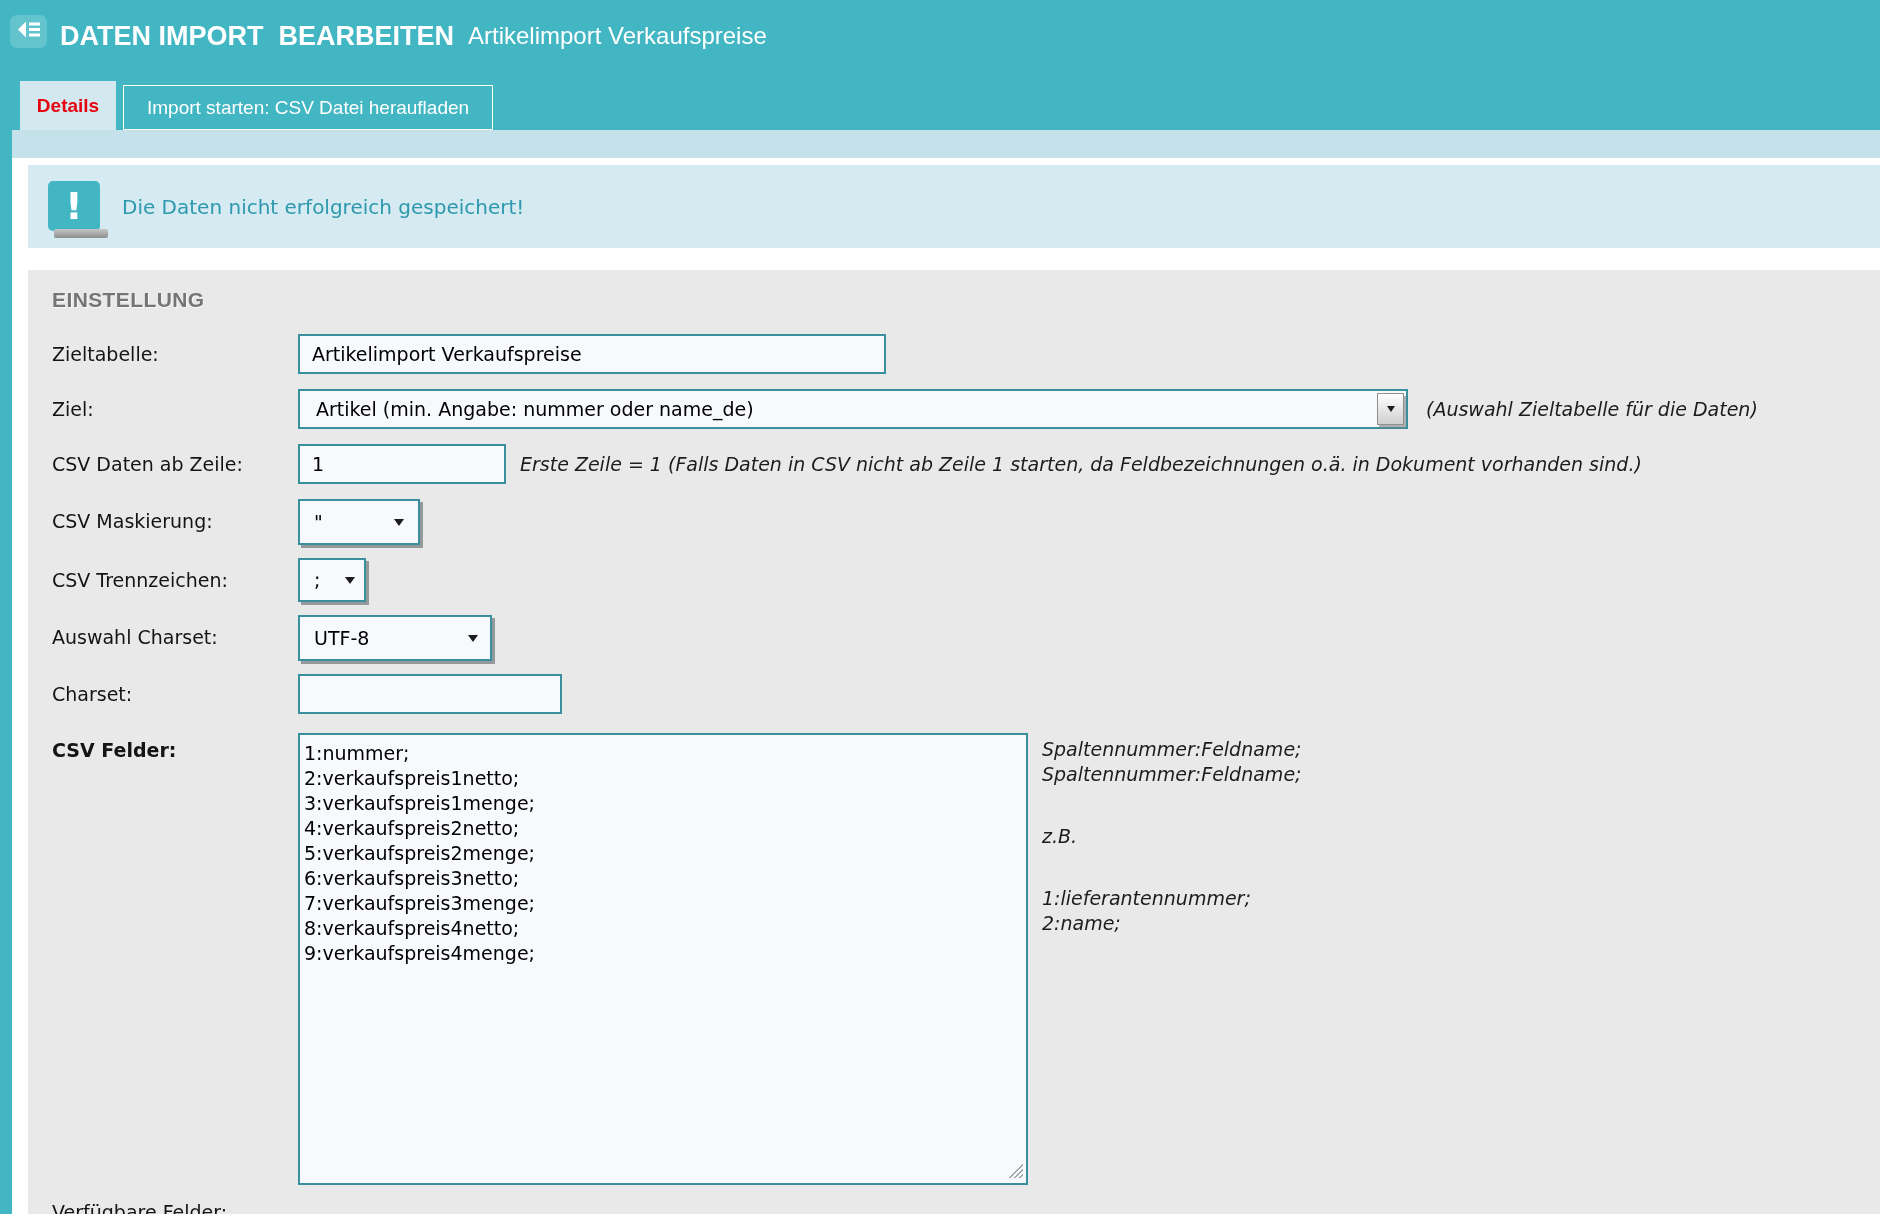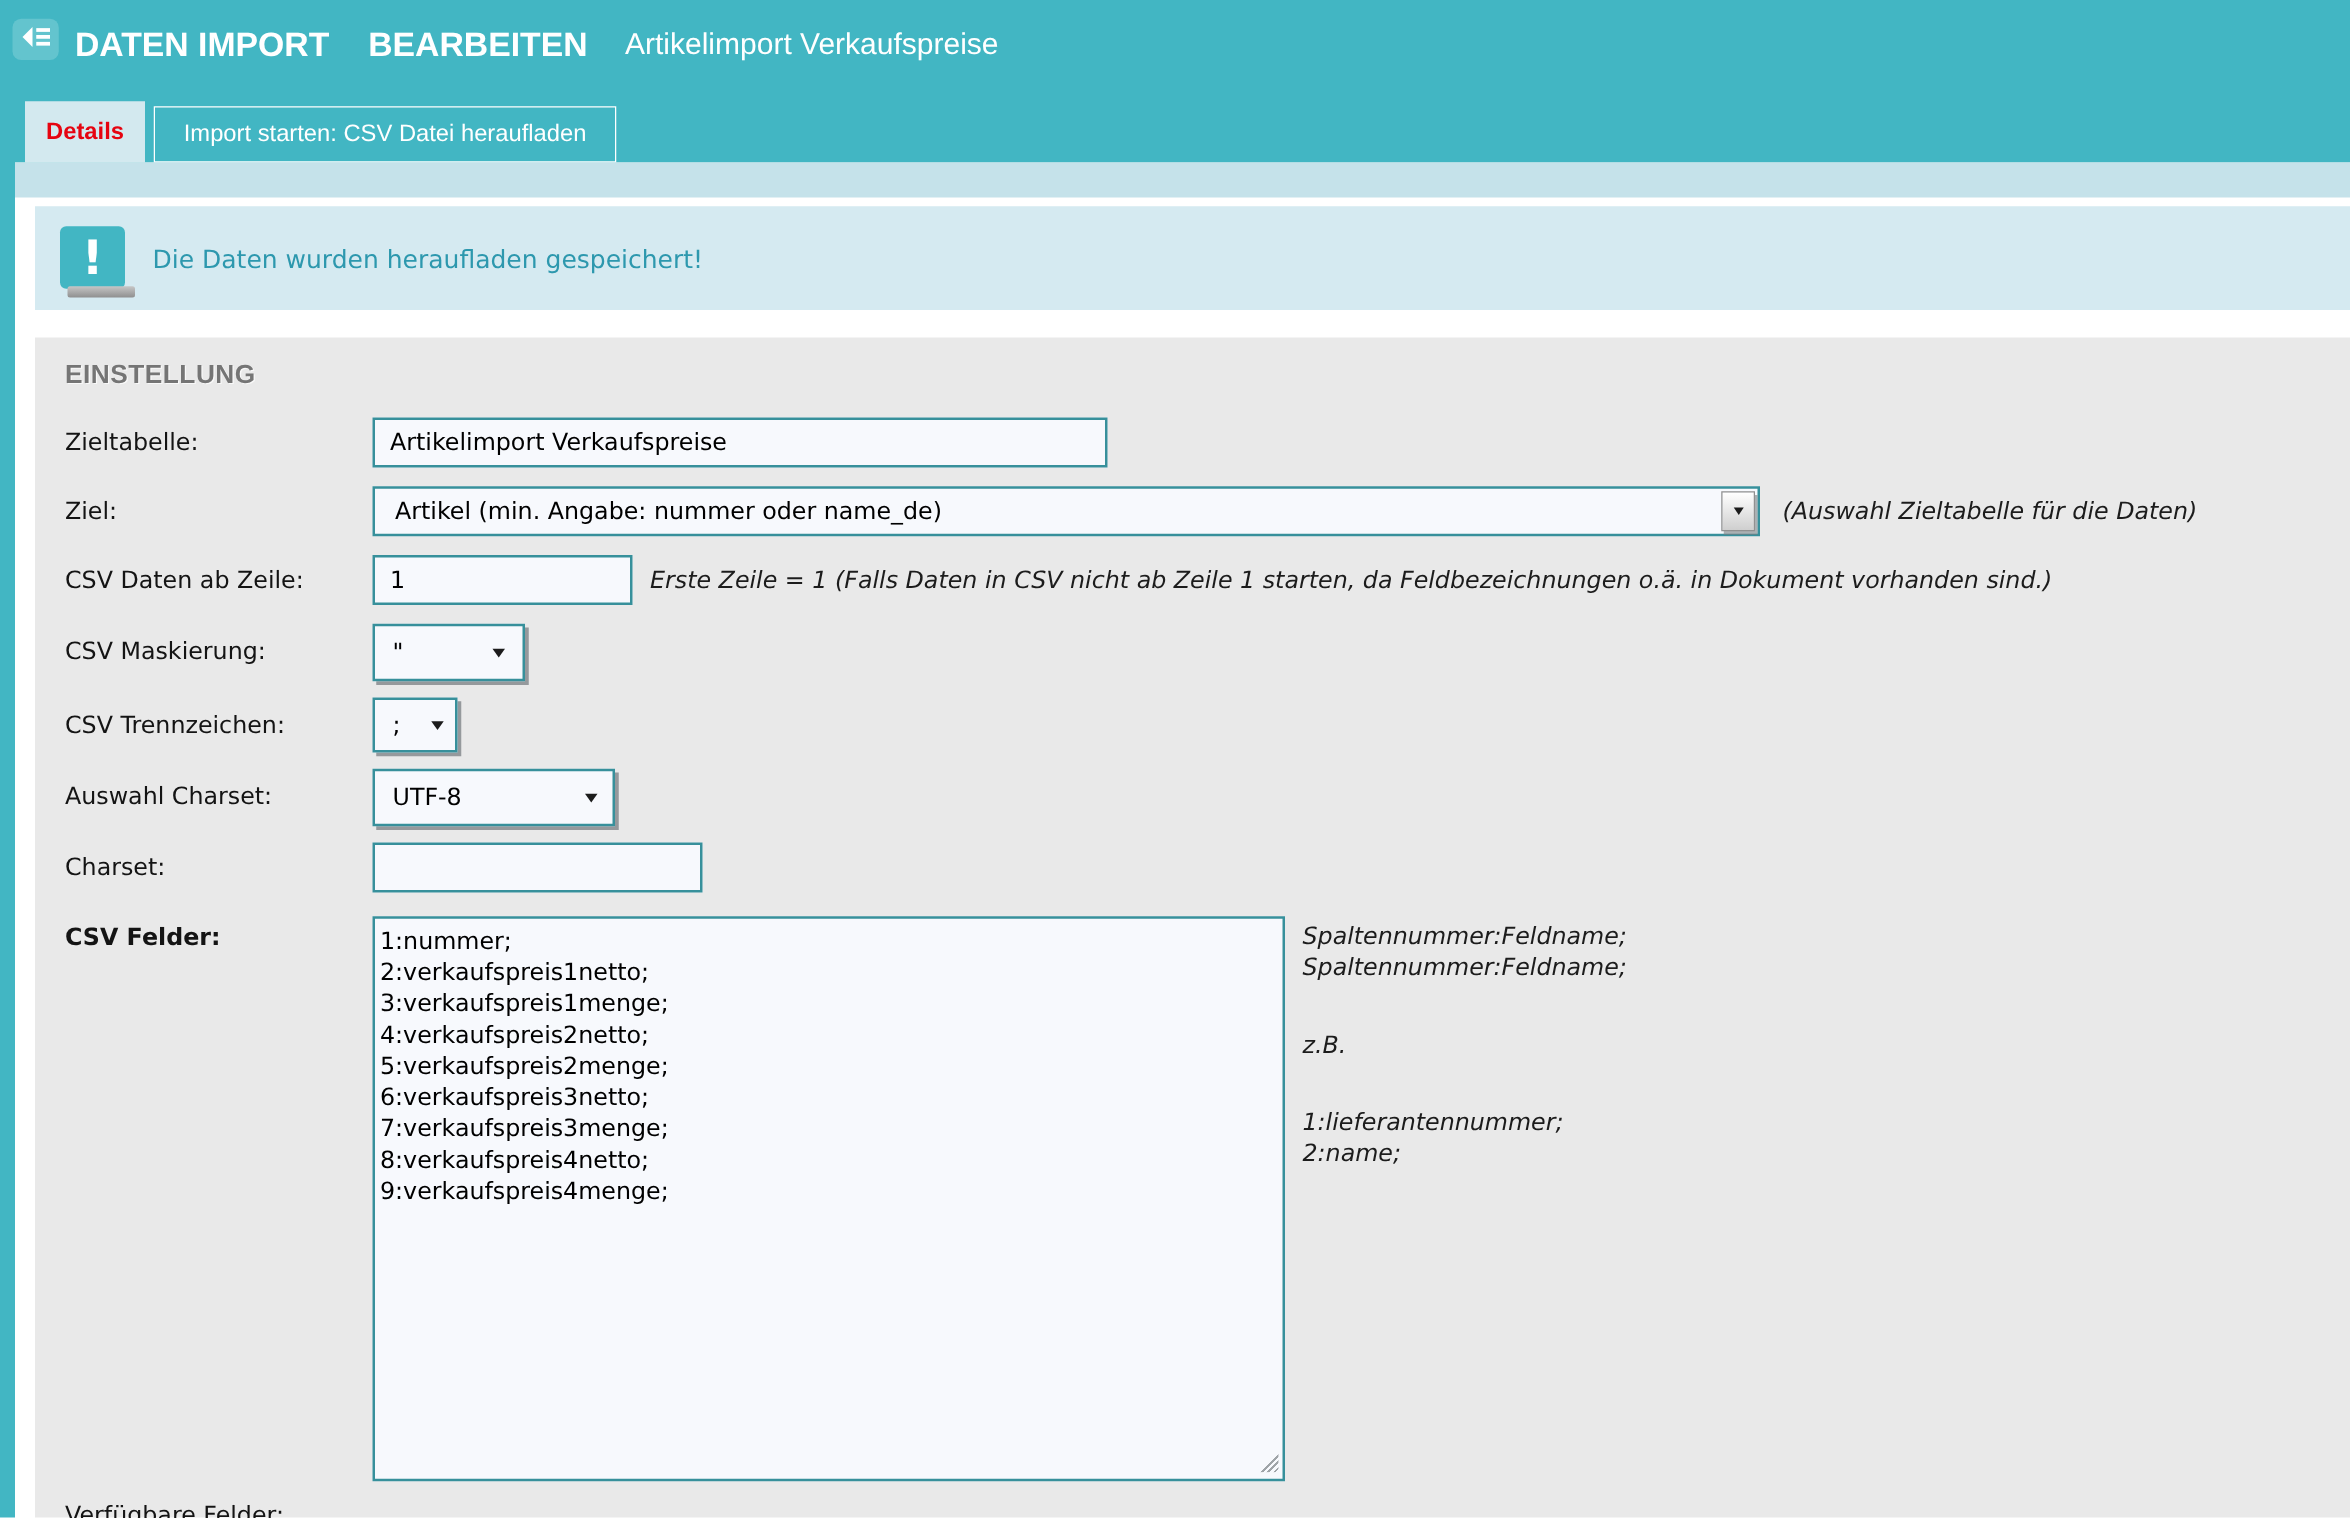--- a/index.html
+++ b/index.html
@@ -6,21 +6,21 @@
   html,body { width:1880px; height:1214px; overflow:hidden; background:#ffffff;
               font-family:"DejaVu Sans", sans-serif; }
 
   .left-strip { position:absolute; left:0; top:0; width:12px; height:1214px; background:#42b6c3; }
 
   
   .header { position:absolute; left:0; top:0; width:1880px; height:130px; background:#42b6c3; }
   .back-btn { position:absolute; left:10px; top:15px; width:37px; height:33px; background:#63c4ce;
               border-radius:7px; display:flex; align-items:center; justify-content:center; cursor:pointer; }
   .title-row { position:absolute; left:60px; top:17px; height:38px; display:flex; align-items:center;
-               color:#fff; font-family:"Liberation Sans", sans-serif; white-space:nowrap;gap:16px; }
+               color:#fff; font-family:"Liberation Sans", sans-serif; white-space:nowrap; }
   .t-bold { font-weight:bold; font-size:27px; }
   .t-b2 { margin-left:15px; }
   .t-sub { margin-left:14px; font-size:24px; font-weight:normal; }
 
   
   .tab { position:absolute; display:flex; align-items:center; justify-content:center;
          font-family:"Liberation Sans", sans-serif; cursor:pointer; }
   .tab-active { left:20px; top:81px; width:96px; height:49px; background:#d3e9ef;
                 color:#e60410; font-weight:bold; font-size:19px; z-index:2; }
   .tab-inactive { left:123px; top:85px; height:45px; padding:0 23px; border:1px solid #ffffff;
@@ -111,21 +111,21 @@
     <span class="t-sub">Artikelimport Verkaufspreise</span>
   </div>
   <div class="tab tab-active">Details</div>
   <div class="tab tab-inactive">Import starten: CSV Datei heraufladen</div>
 </div>
 
 <div class="band"></div>
 
 <div class="msgbox">
   <div class="msg-icon">!</div>
-  <div class="msg-text">Die Daten wurden heraufladen gespeichert!</div>
+  <div class="msg-text">Die Daten nicht erfolgreich gespeichert!</div>
 </div>
 
 <div class="panel">
   <div class="panel-title">EINSTELLUNG</div>
 
   <div class="row">
     <div class="lbl">Zieltabelle:</div>
     <input class="ti w588" type="text" value="Artikelimport Verkaufspreise" style="">
   </div>
 

